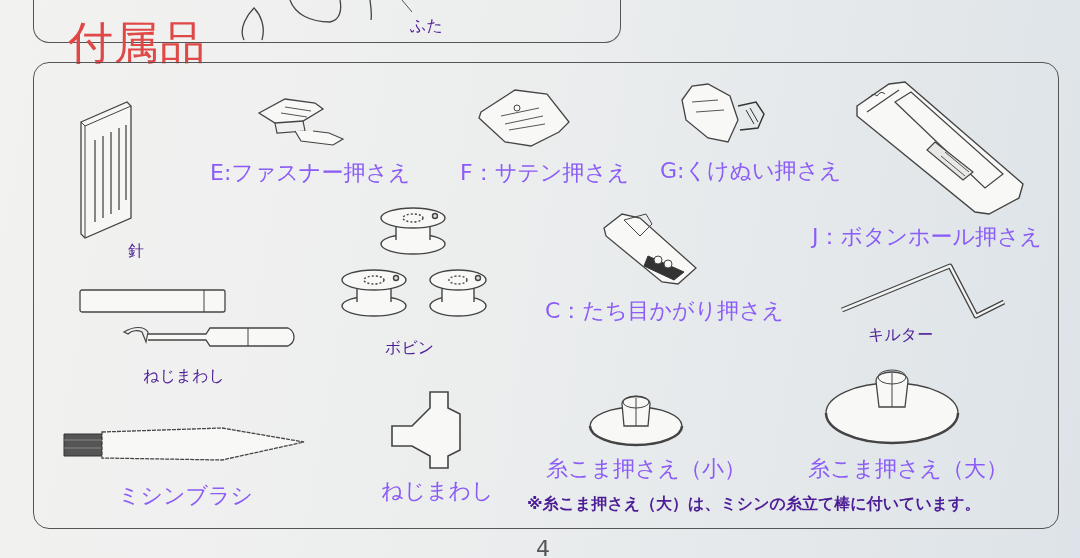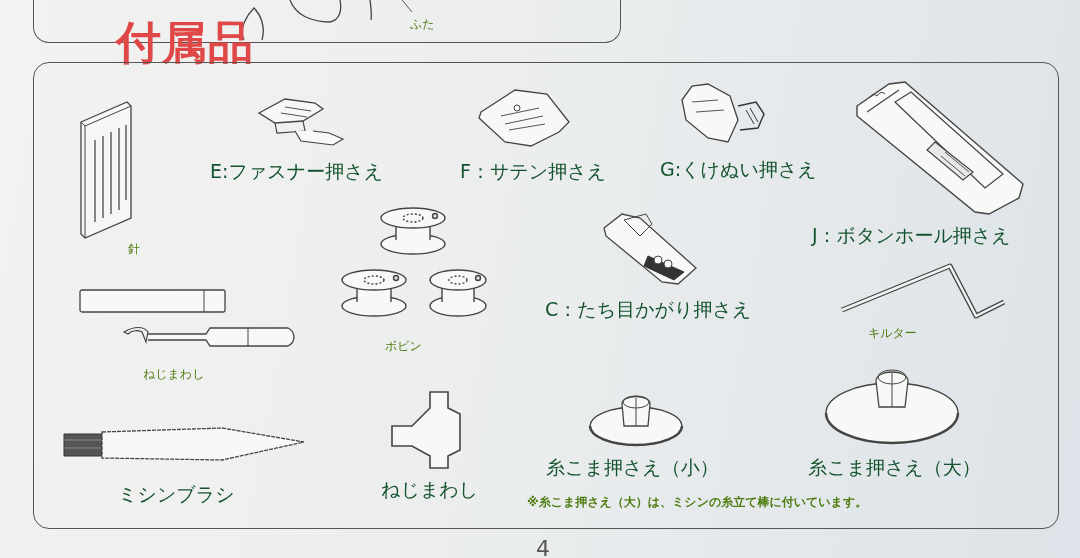--- a/index.html
+++ b/index.html
@@ -11,25 +11,25 @@
   .abs { position:absolute; }
   .top-box {
     left:33px; top:-30px; width:586px; height:72px;
     border:1.5px solid #555; border-radius:0 0 16px 16px; border-top:none;
   }
   .main-box {
     left:33px; top:62px; width:1024px; height:465px;
     border:1.5px solid #555; border-radius:16px;
   }
   .section-title {
-    left:68px; top:20px; font-size:45px; font-weight:bold; color:#e04848;
-    letter-spacing:1px; line-height:1; font-family:"DejaVu Sans", sans-serif;margin-left:48px;
+    left:68px; top:20px; font-size:45px; font-weight:normal; color:#e04848;
+    letter-spacing:1px; line-height:1; font-family:"DejaVu Sans", sans-serif;
   }
-  .label { font-size:19px; color:#14532d; white-space:nowrap; line-height:1; }
-  .label-sm { font-size:12px; color:#4d7c0f; white-space:nowrap; line-height:1; }
+  .label { font-size:22px; color:#8b5cf6; white-space:nowrap; line-height:1; }
+  .label-sm { font-size:16px; color:#4c1d95; white-space:nowrap; line-height:1; }
   .page-num { left:536px; top:536px; font-size:22px; color:#555; }
   svg { position:absolute; overflow:visible; }
   svg * { vector-effect: non-scaling-stroke; }
 </style>
 </head>
 <body>
 
 <div class="abs top-box"></div>
 <svg style="left:240px;top:0px;" width="150" height="42" viewBox="0 0 150 42">
   <path d="M4,40 C-2,28 8,14 14,8 C20,14 26,26 22,40" fill="none" stroke="#444" stroke-width="1.3"></path>

